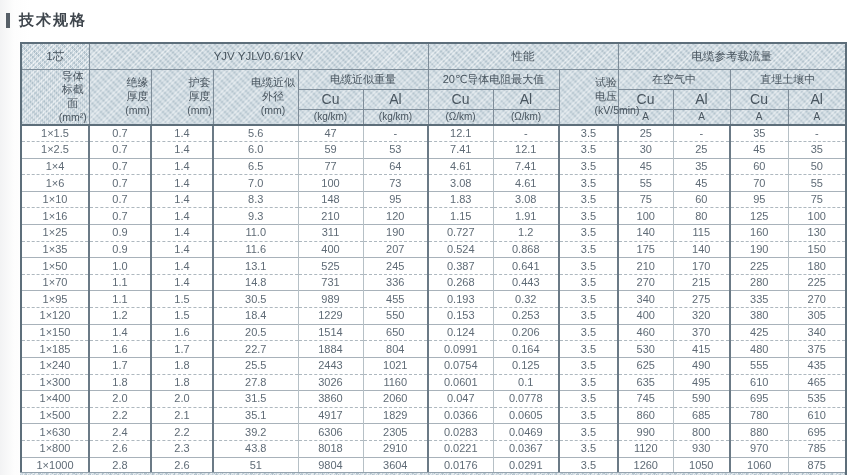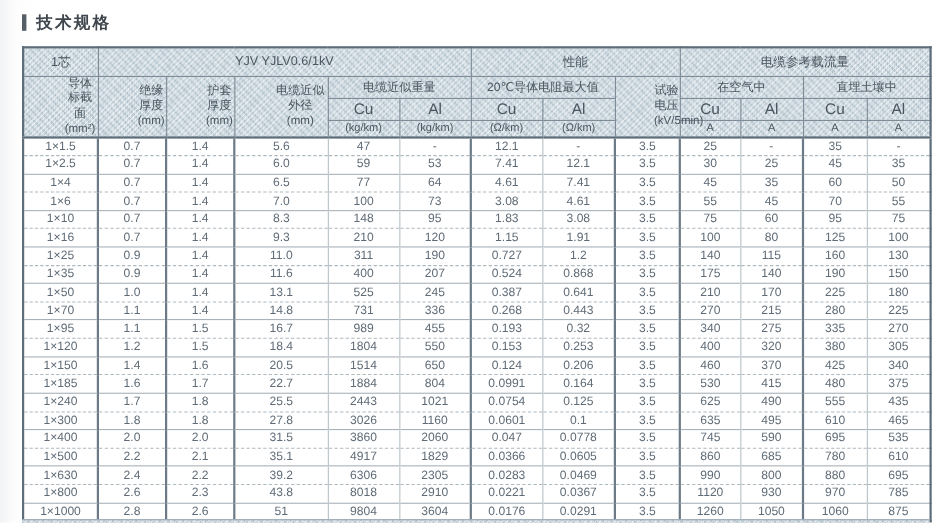--- a/index.html
+++ b/index.html
@@ -2,21 +2,21 @@
 <html><head>
 <meta charset="utf-8">
 <style>
   html,body{margin:0;padding:0;}
   body{
     width:860px;height:475px;position:relative;overflow:hidden;
     background:linear-gradient(90deg,#f2f3f4 0,#fdfdfd 14px,#ffffff 30px);
     font-family:"Liberation Sans","DejaVu Sans",sans-serif;
     -webkit-font-smoothing:antialiased;
   }
-  .title-row{position:absolute;left:20px;top:11px;display:flex;align-items:center;gap:9px;}
+  .title-row{position:absolute;left:6px;top:11px;display:flex;align-items:center;gap:9px;}
   .title-marker{width:4px;height:15px;background:#565f67;}
   .title-text{font-size:15px;font-weight:bold;color:#3f464d;letter-spacing:2px;}
 
   table.spec{
     position:absolute;left:20px;top:42px;width:825px;height:430px;
     border-collapse:collapse;table-layout:fixed;
     border:2px solid #5d6e7a;
   }
   
   .tex{
@@ -279,37 +279,37 @@
         <td class="vd">3.5</td>
         <td class="vd">270</td>
         <td class="vl">215</td>
         <td class="vd">280</td>
         <td class="vl">225</td>
       </tr>
       <tr>
         <td>1×95</td>
         <td class="vd">1.1</td>
         <td class="vd">1.5</td>
-        <td class="vd">16.7</td>
+        <td class="vd">30.5</td>
         <td class="vl">989</td>
         <td class="vl">455</td>
         <td class="vd">0.193</td>
         <td class="vl">0.32</td>
         <td class="vd">3.5</td>
         <td class="vd">340</td>
         <td class="vl">275</td>
         <td class="vd">335</td>
         <td class="vl">270</td>
       </tr>
       <tr>
         <td>1×120</td>
         <td class="vd">1.2</td>
         <td class="vd">1.5</td>
         <td class="vd">18.4</td>
-        <td class="vl">1804</td>
+        <td class="vl">1229</td>
         <td class="vl">550</td>
         <td class="vd">0.153</td>
         <td class="vl">0.253</td>
         <td class="vd">3.5</td>
         <td class="vd">400</td>
         <td class="vl">320</td>
         <td class="vd">380</td>
         <td class="vl">305</td>
       </tr>
       <tr>

